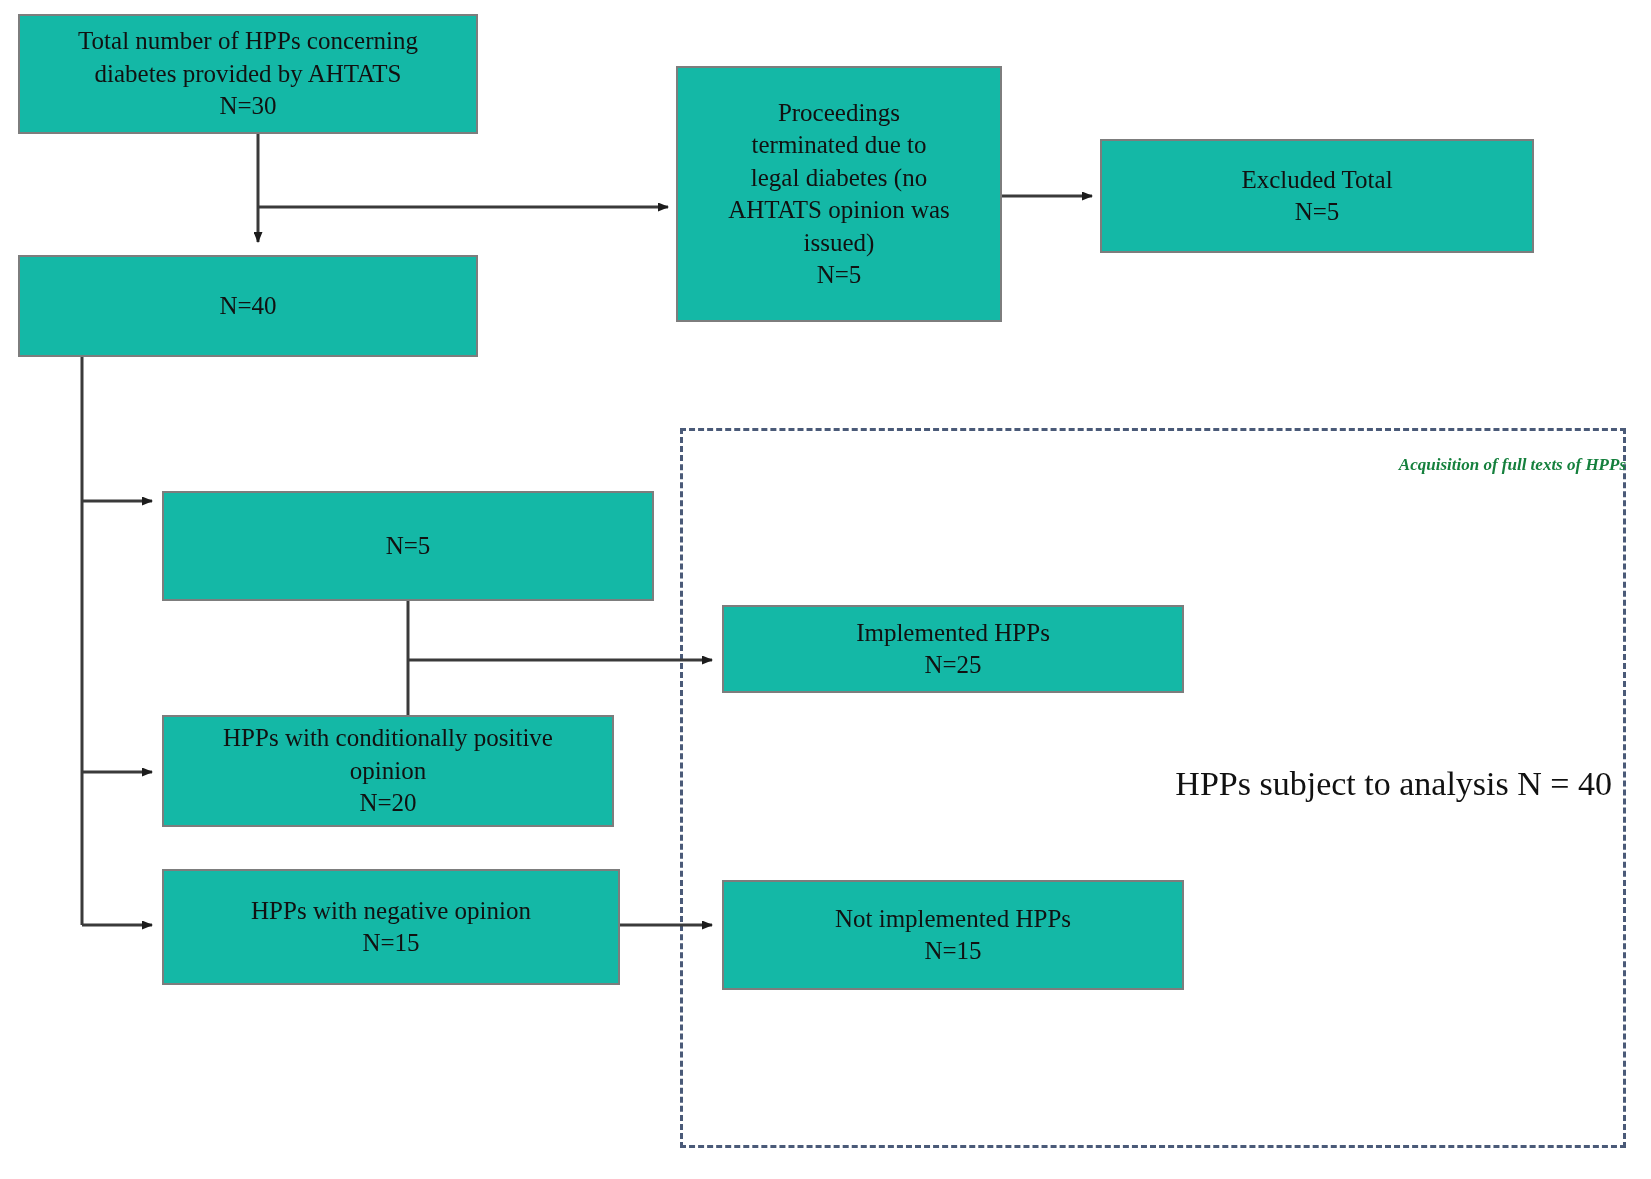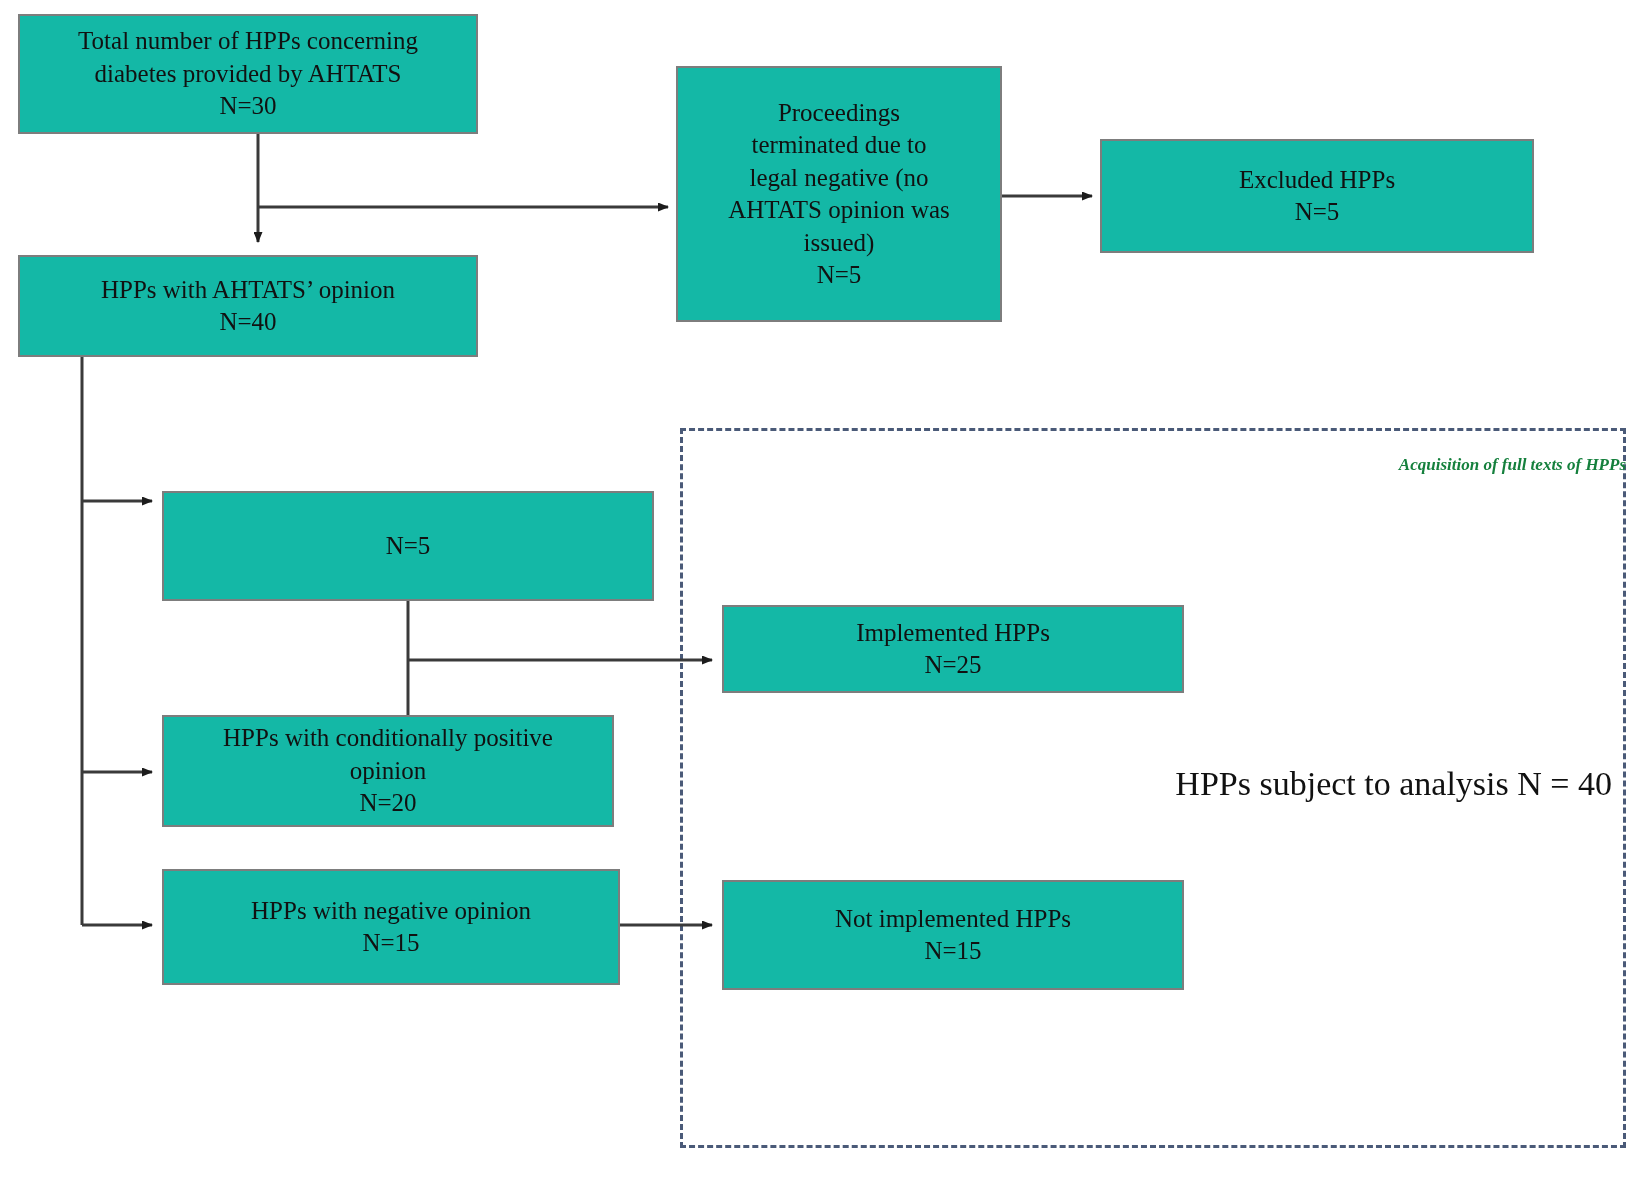--- a/index.html
+++ b/index.html
@@ -109,33 +109,32 @@
 
   <div class="node" style="left:18px; top:14px; width:460px; height:120px;">
     <span class="ln">Total number of HPPs concerning</span>
     <span class="ln">diabetes provided by AHTATS</span>
     <span class="ln">N=30</span>
   </div>
 
   <div class="node" style="left:676px; top:66px; width:326px; height:256px;">
     <span class="ln">Proceedings</span>
     <span class="ln">terminated due to</span>
-    <span class="ln">legal negative (no</span>
+    <span class="ln">legal diabetes (no</span>
     <span class="ln">AHTATS opinion was</span>
     <span class="ln">issued)</span>
     <span class="ln">N=5</span>
   </div>
 
   <div class="node" style="left:1100px; top:139px; width:434px; height:114px;">
-    <span class="ln">Excluded HPPs</span>
+    <span class="ln">Excluded Total</span>
     <span class="ln">N=5</span>
   </div>
 
   <div class="node" style="left:18px; top:255px; width:460px; height:102px;">
-    <span class="ln">HPPs with AHTATS’ opinion</span>
     <span class="ln">N=40</span>
   </div>
 
   <div class="node" style="left:162px; top:491px; width:492px; height:110px;">
     <span class="ln">N=5</span>
   </div>
 
   <div class="node" style="left:162px; top:715px; width:452px; height:112px;">
     <span class="ln">HPPs with conditionally positive</span>
     <span class="ln">opinion</span>

